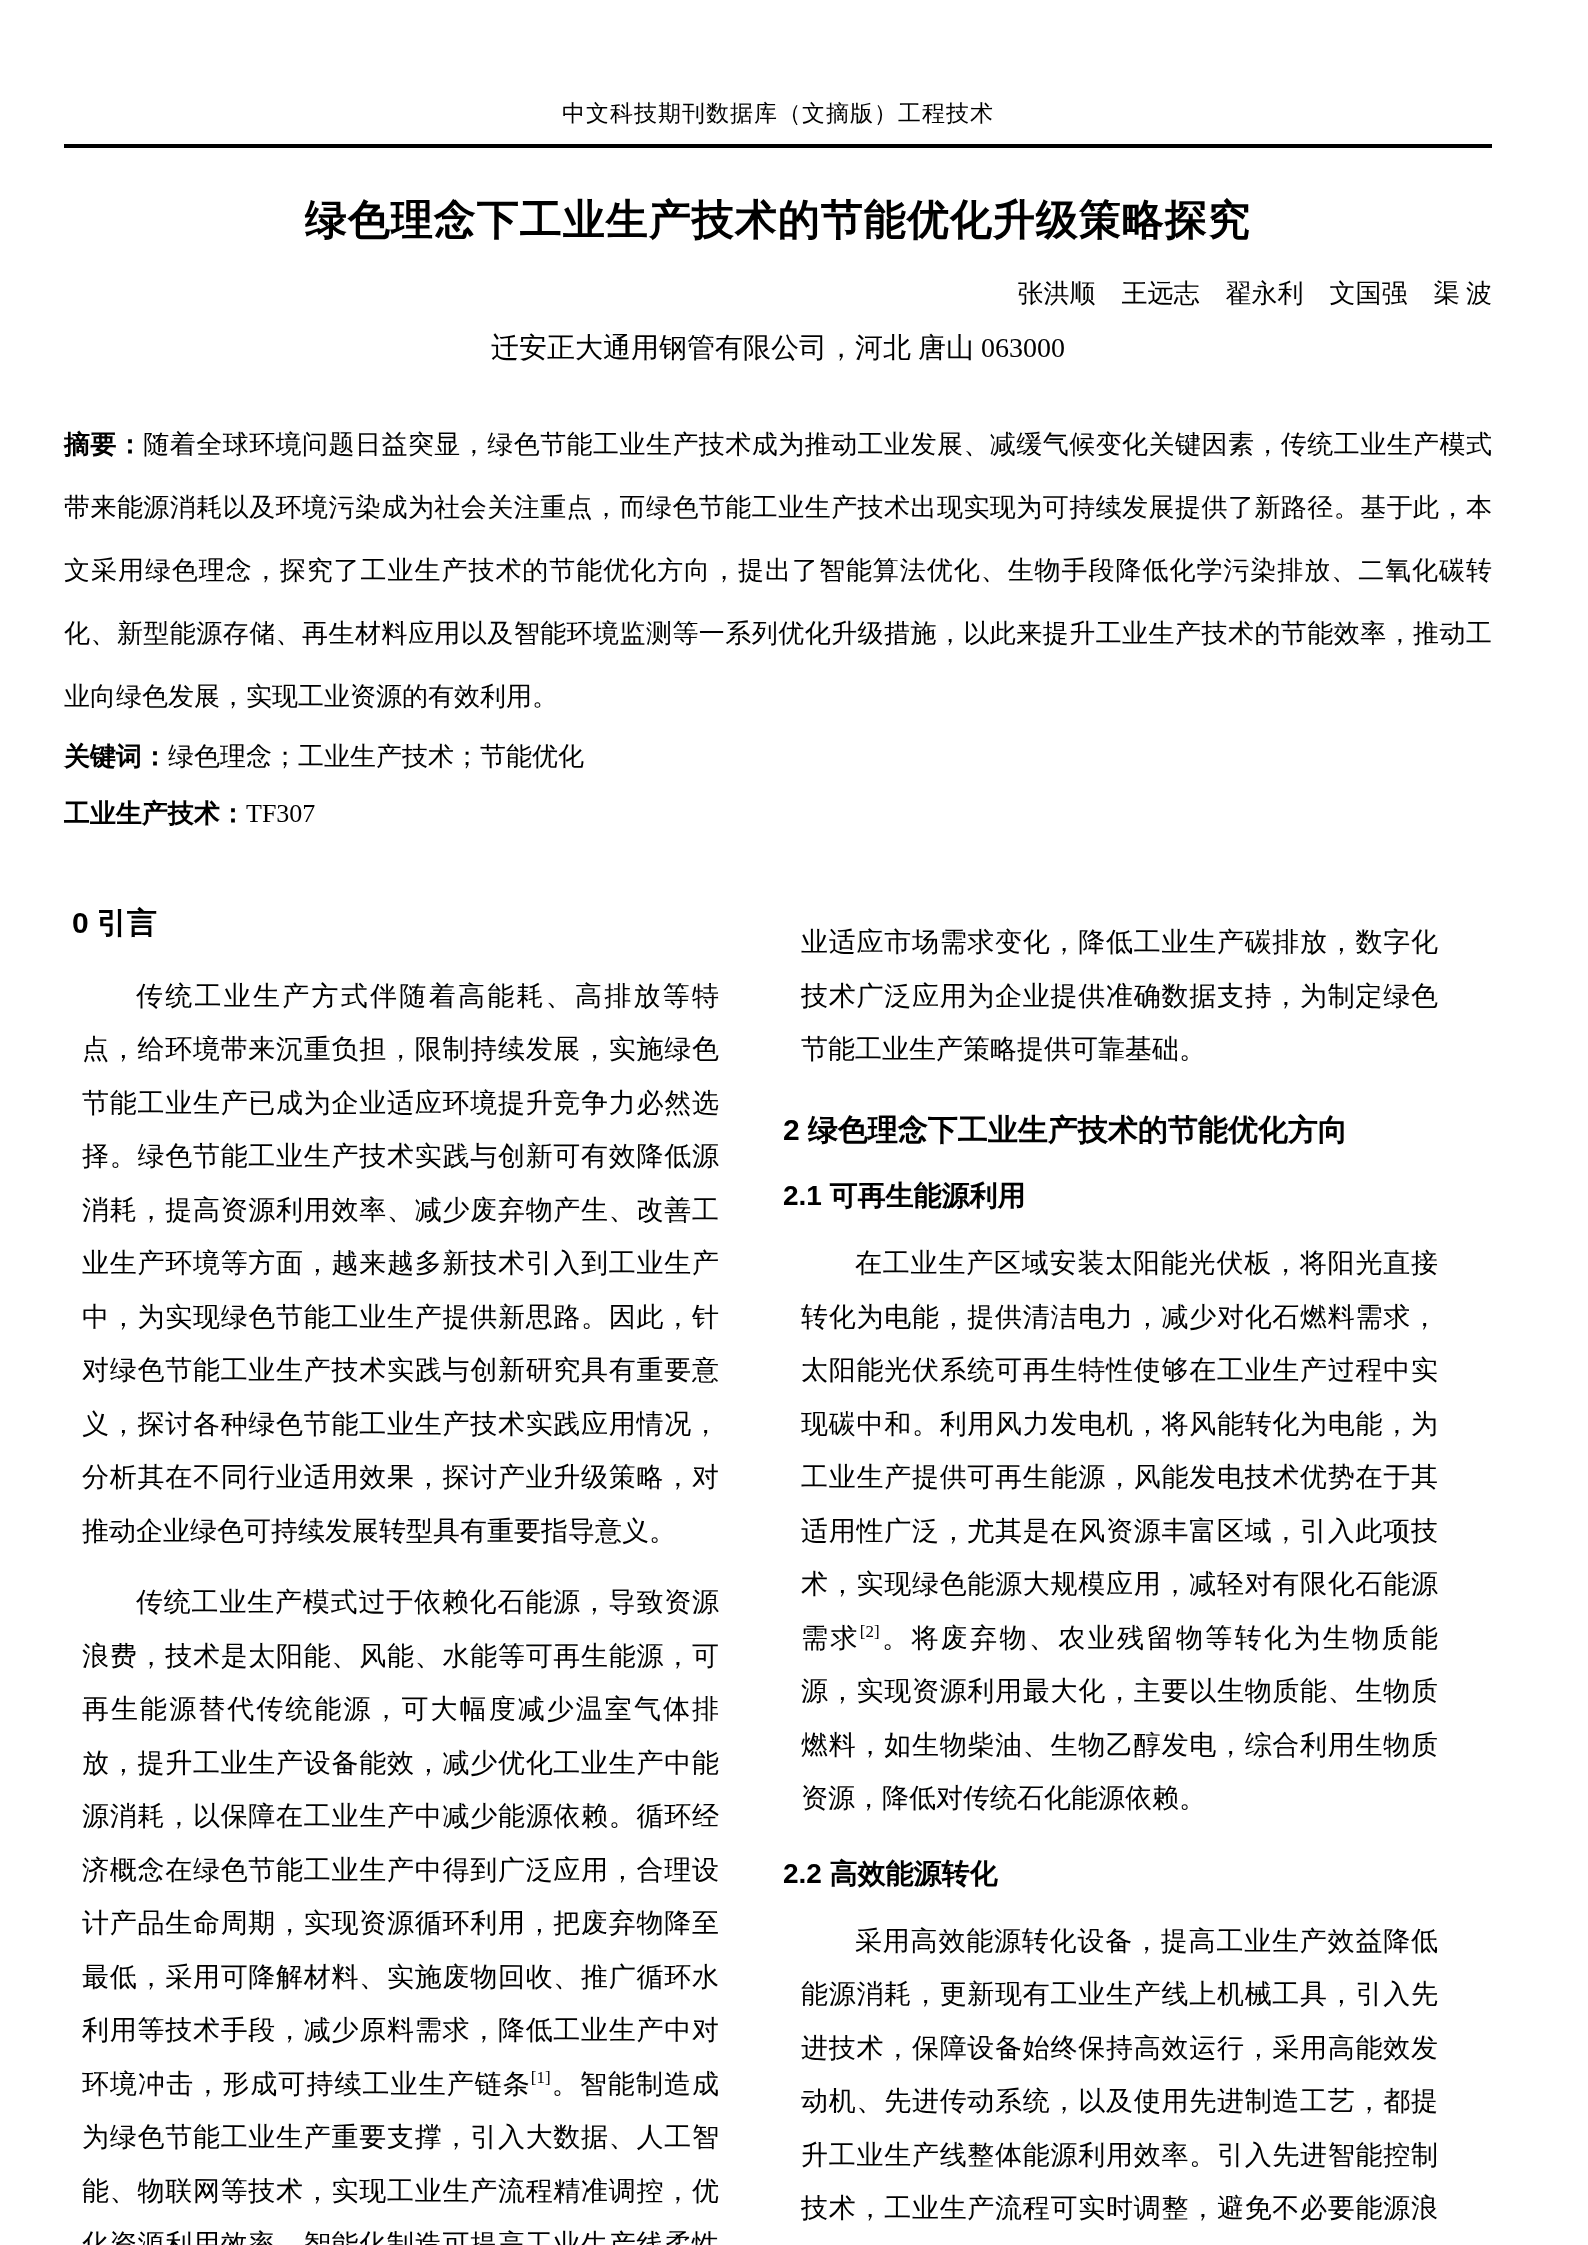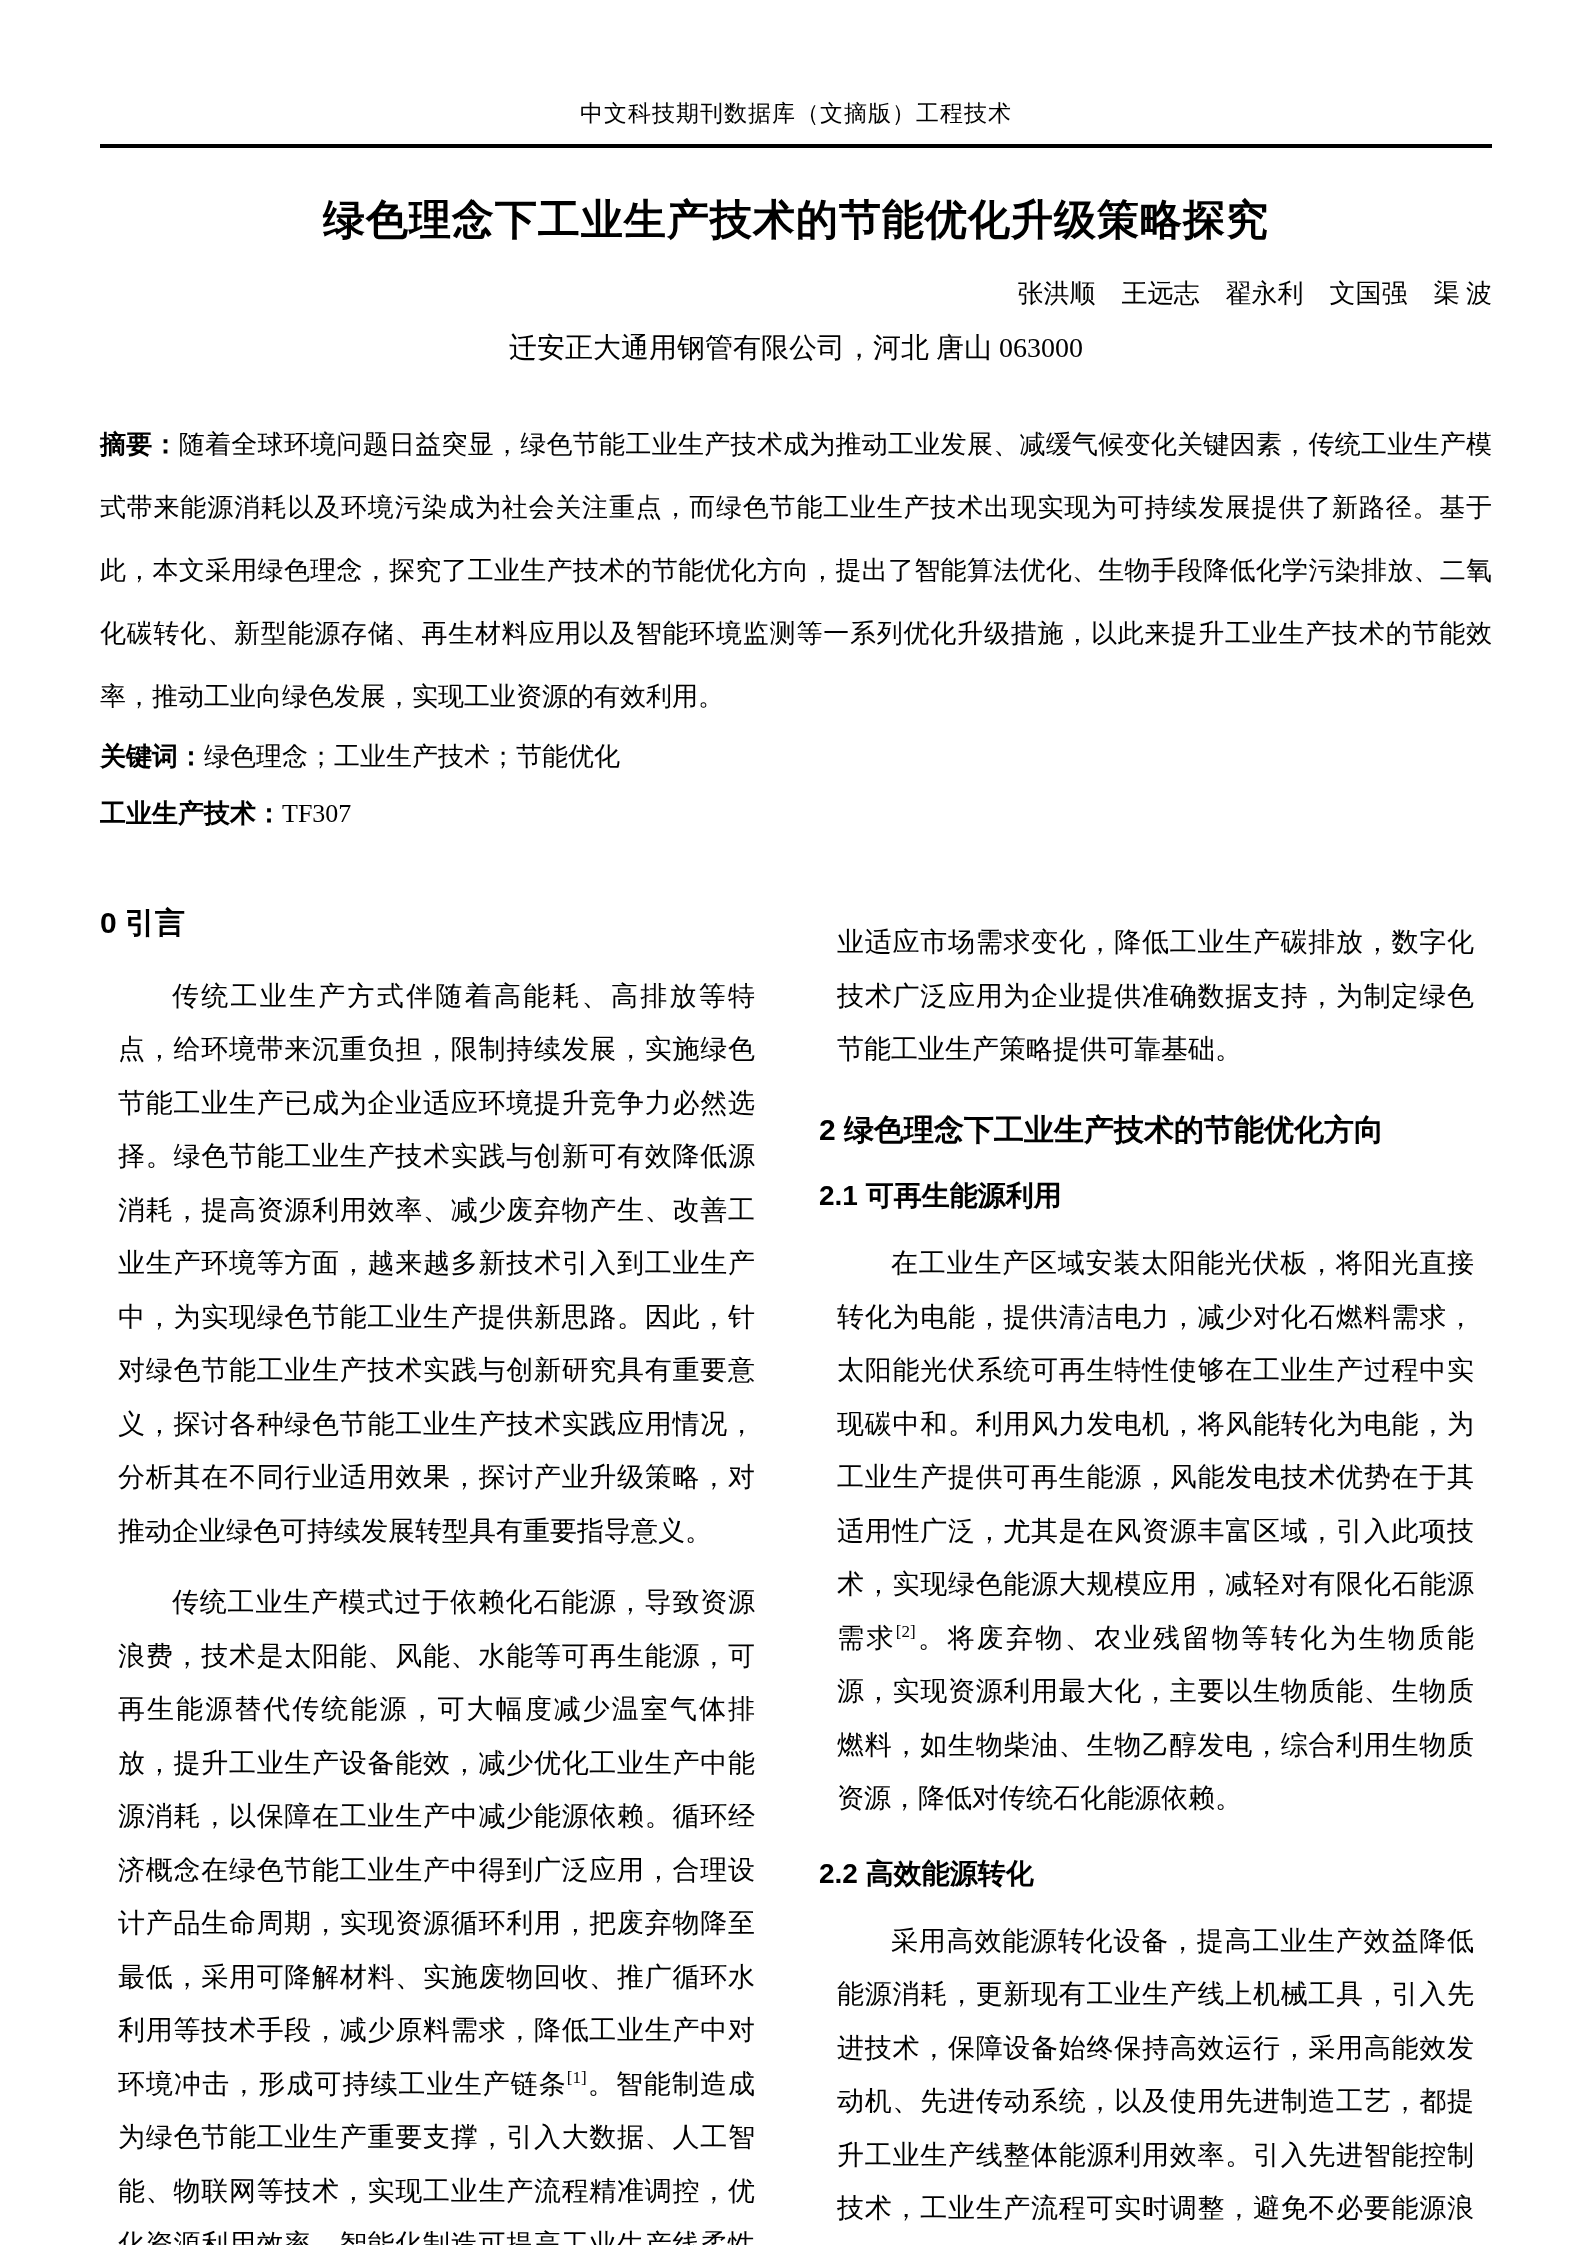--- a/index.html
+++ b/index.html
@@ -4,21 +4,21 @@
 <style>
   html, body { margin:0; padding:0; background:#ffffff; }
   body {
     width:1588px; height:2245px;
     font-family:"Liberation Serif", serif;
     color:#000; overflow:hidden;
   }
   .page {
     box-sizing:border-box;
     width:1588px; height:2245px;
-    padding:0 96px 0 100px;
+    padding:0 96px 0 64px;
     position:relative;
   }
   .journal-header {
     padding-top:98px;
     text-align:center;
     font-size:23px;
     letter-spacing:1px;
   }
   .header-rule {
     height:4px; background:#000;
@@ -63,21 +63,21 @@
     margin-top:56px;
   }
   .col { width:673px; }
   .sec-h1 {
     font-family:"Liberation Sans", sans-serif;
     font-weight:bold;
     font-size:30px;
     line-height:1.25;
     margin:34px 0 28px 0;
   }
-  .col .sec-h1:first-child { margin-top:6px; }
+  .col .sec-h1:first-child { margin-top:6px;margin-left:8px; }
   .sec-h2 {
     font-family:"Liberation Sans", sans-serif;
     font-weight:bold;
     font-size:28px;
     line-height:1.25;
     margin:30px 0 24px 0;
   }
   .body-p {
     margin:18px;
     font-size:27px;

